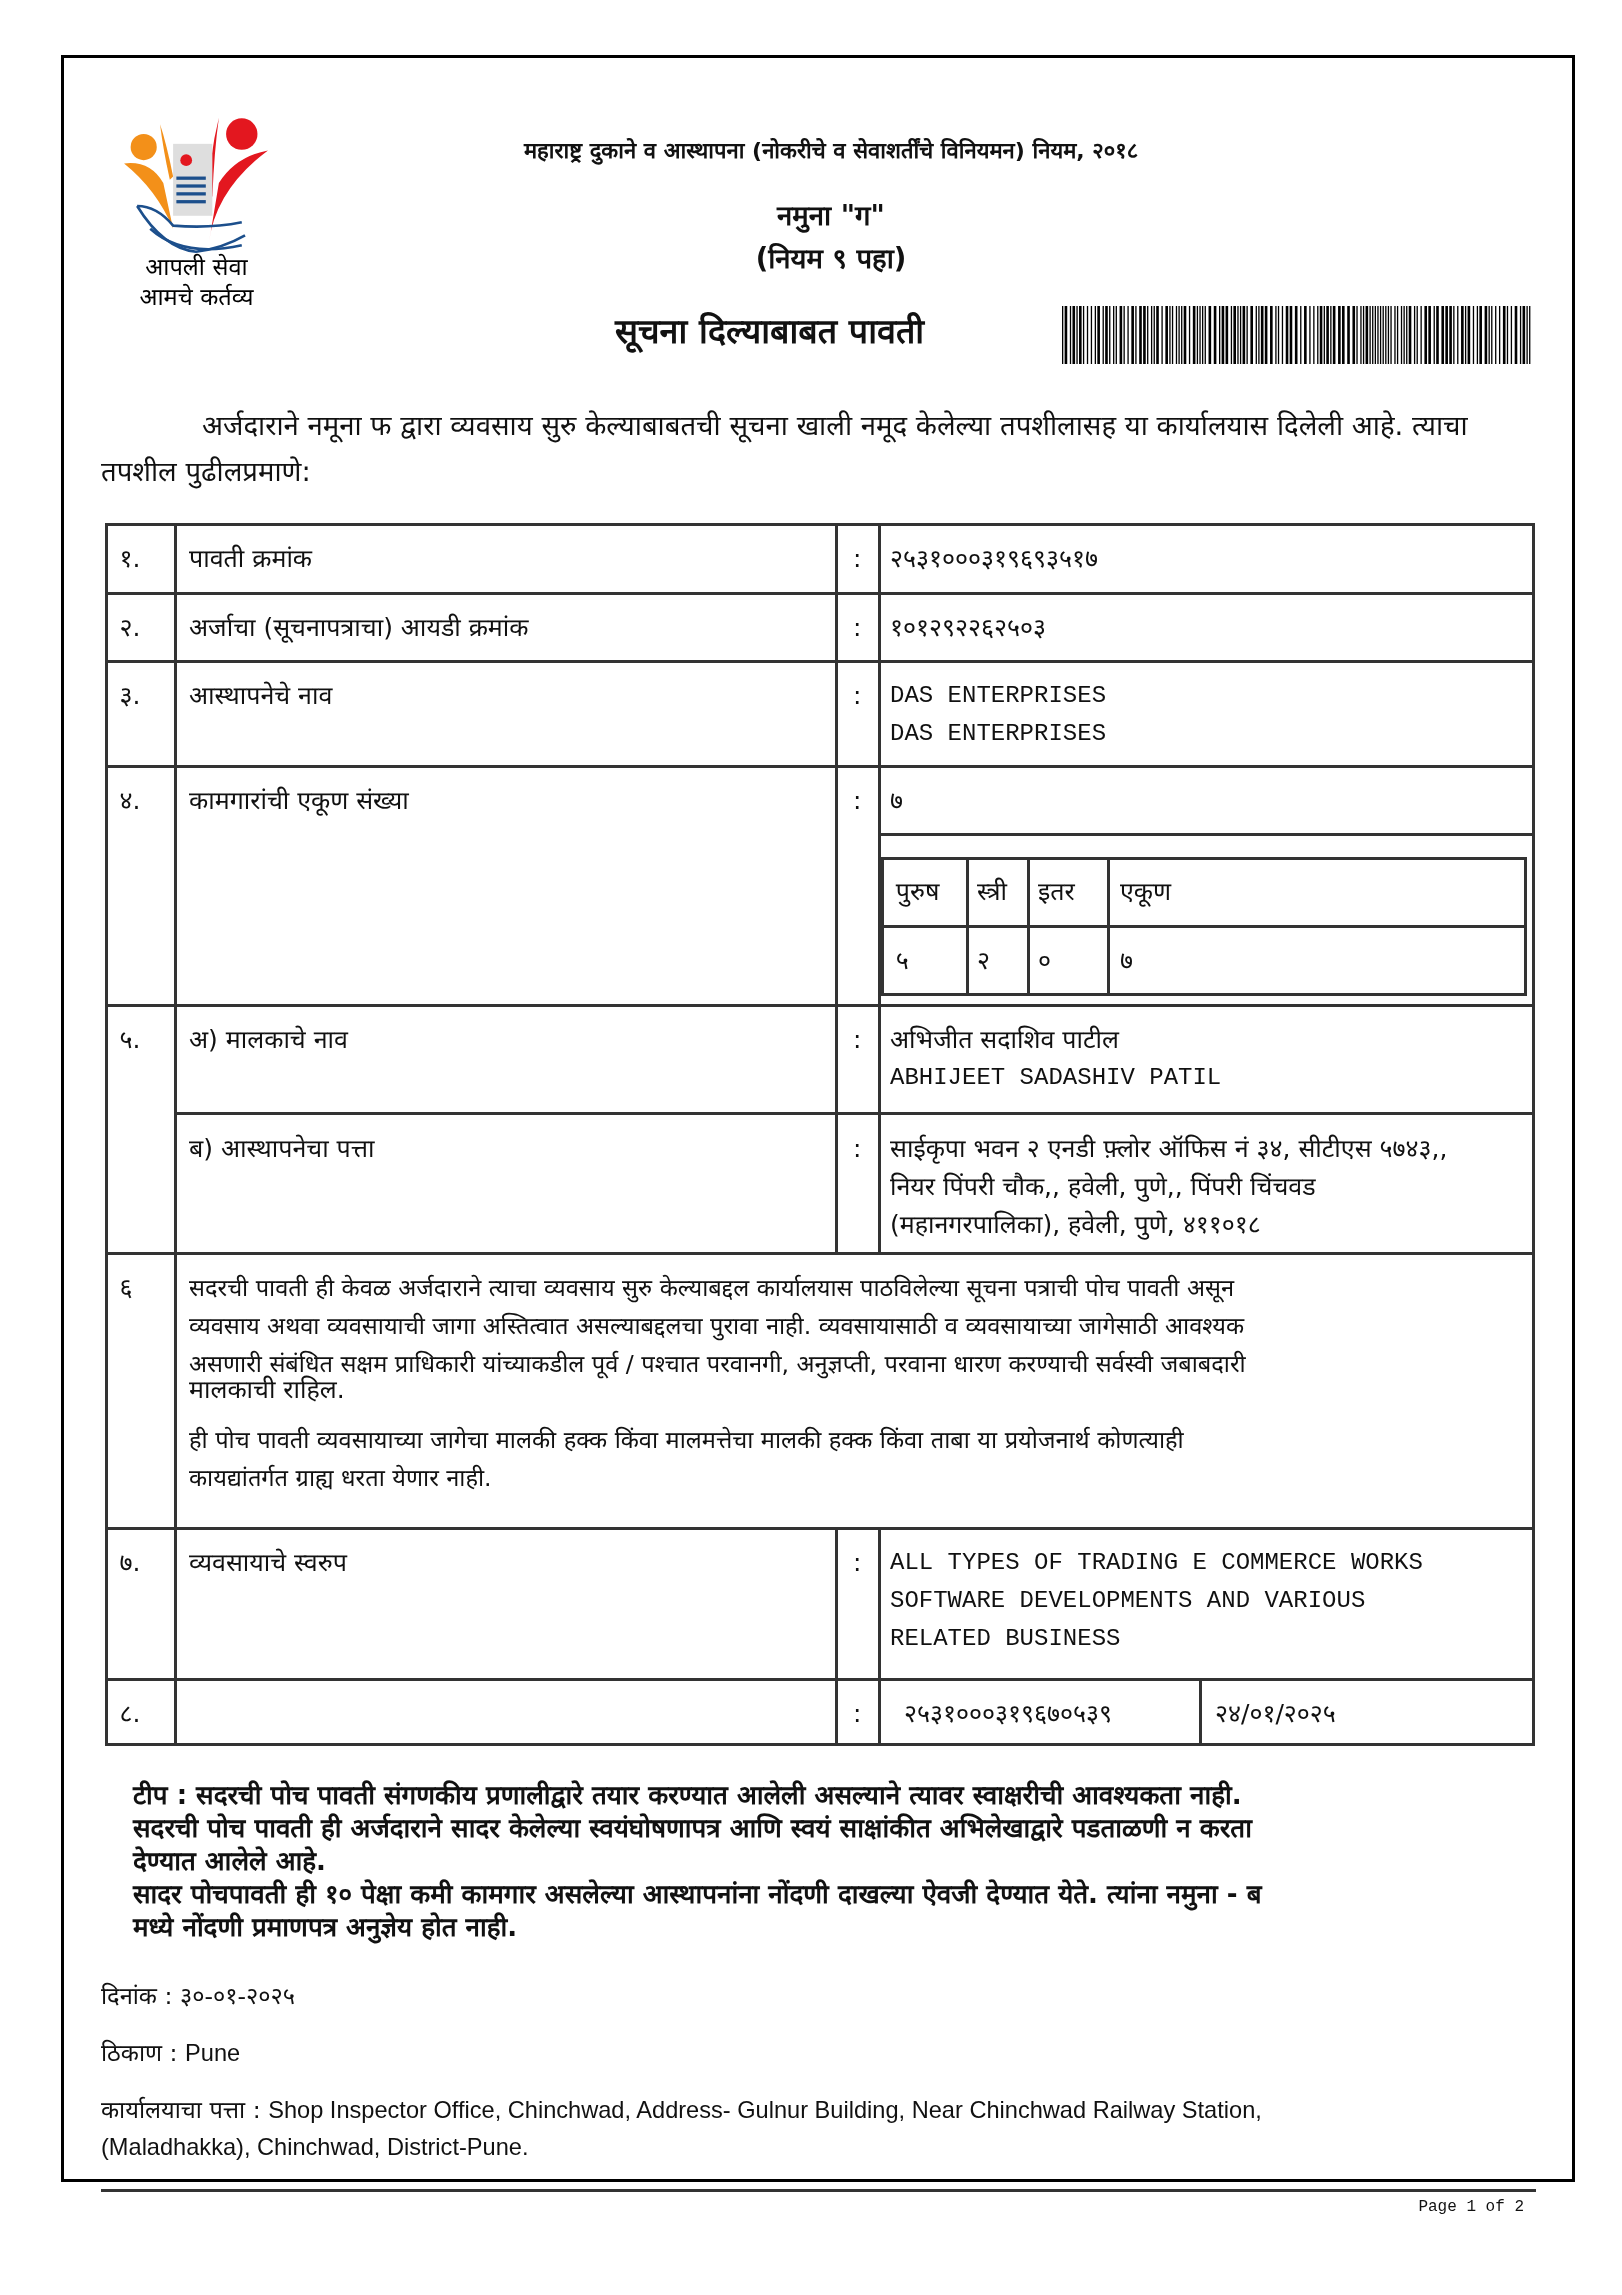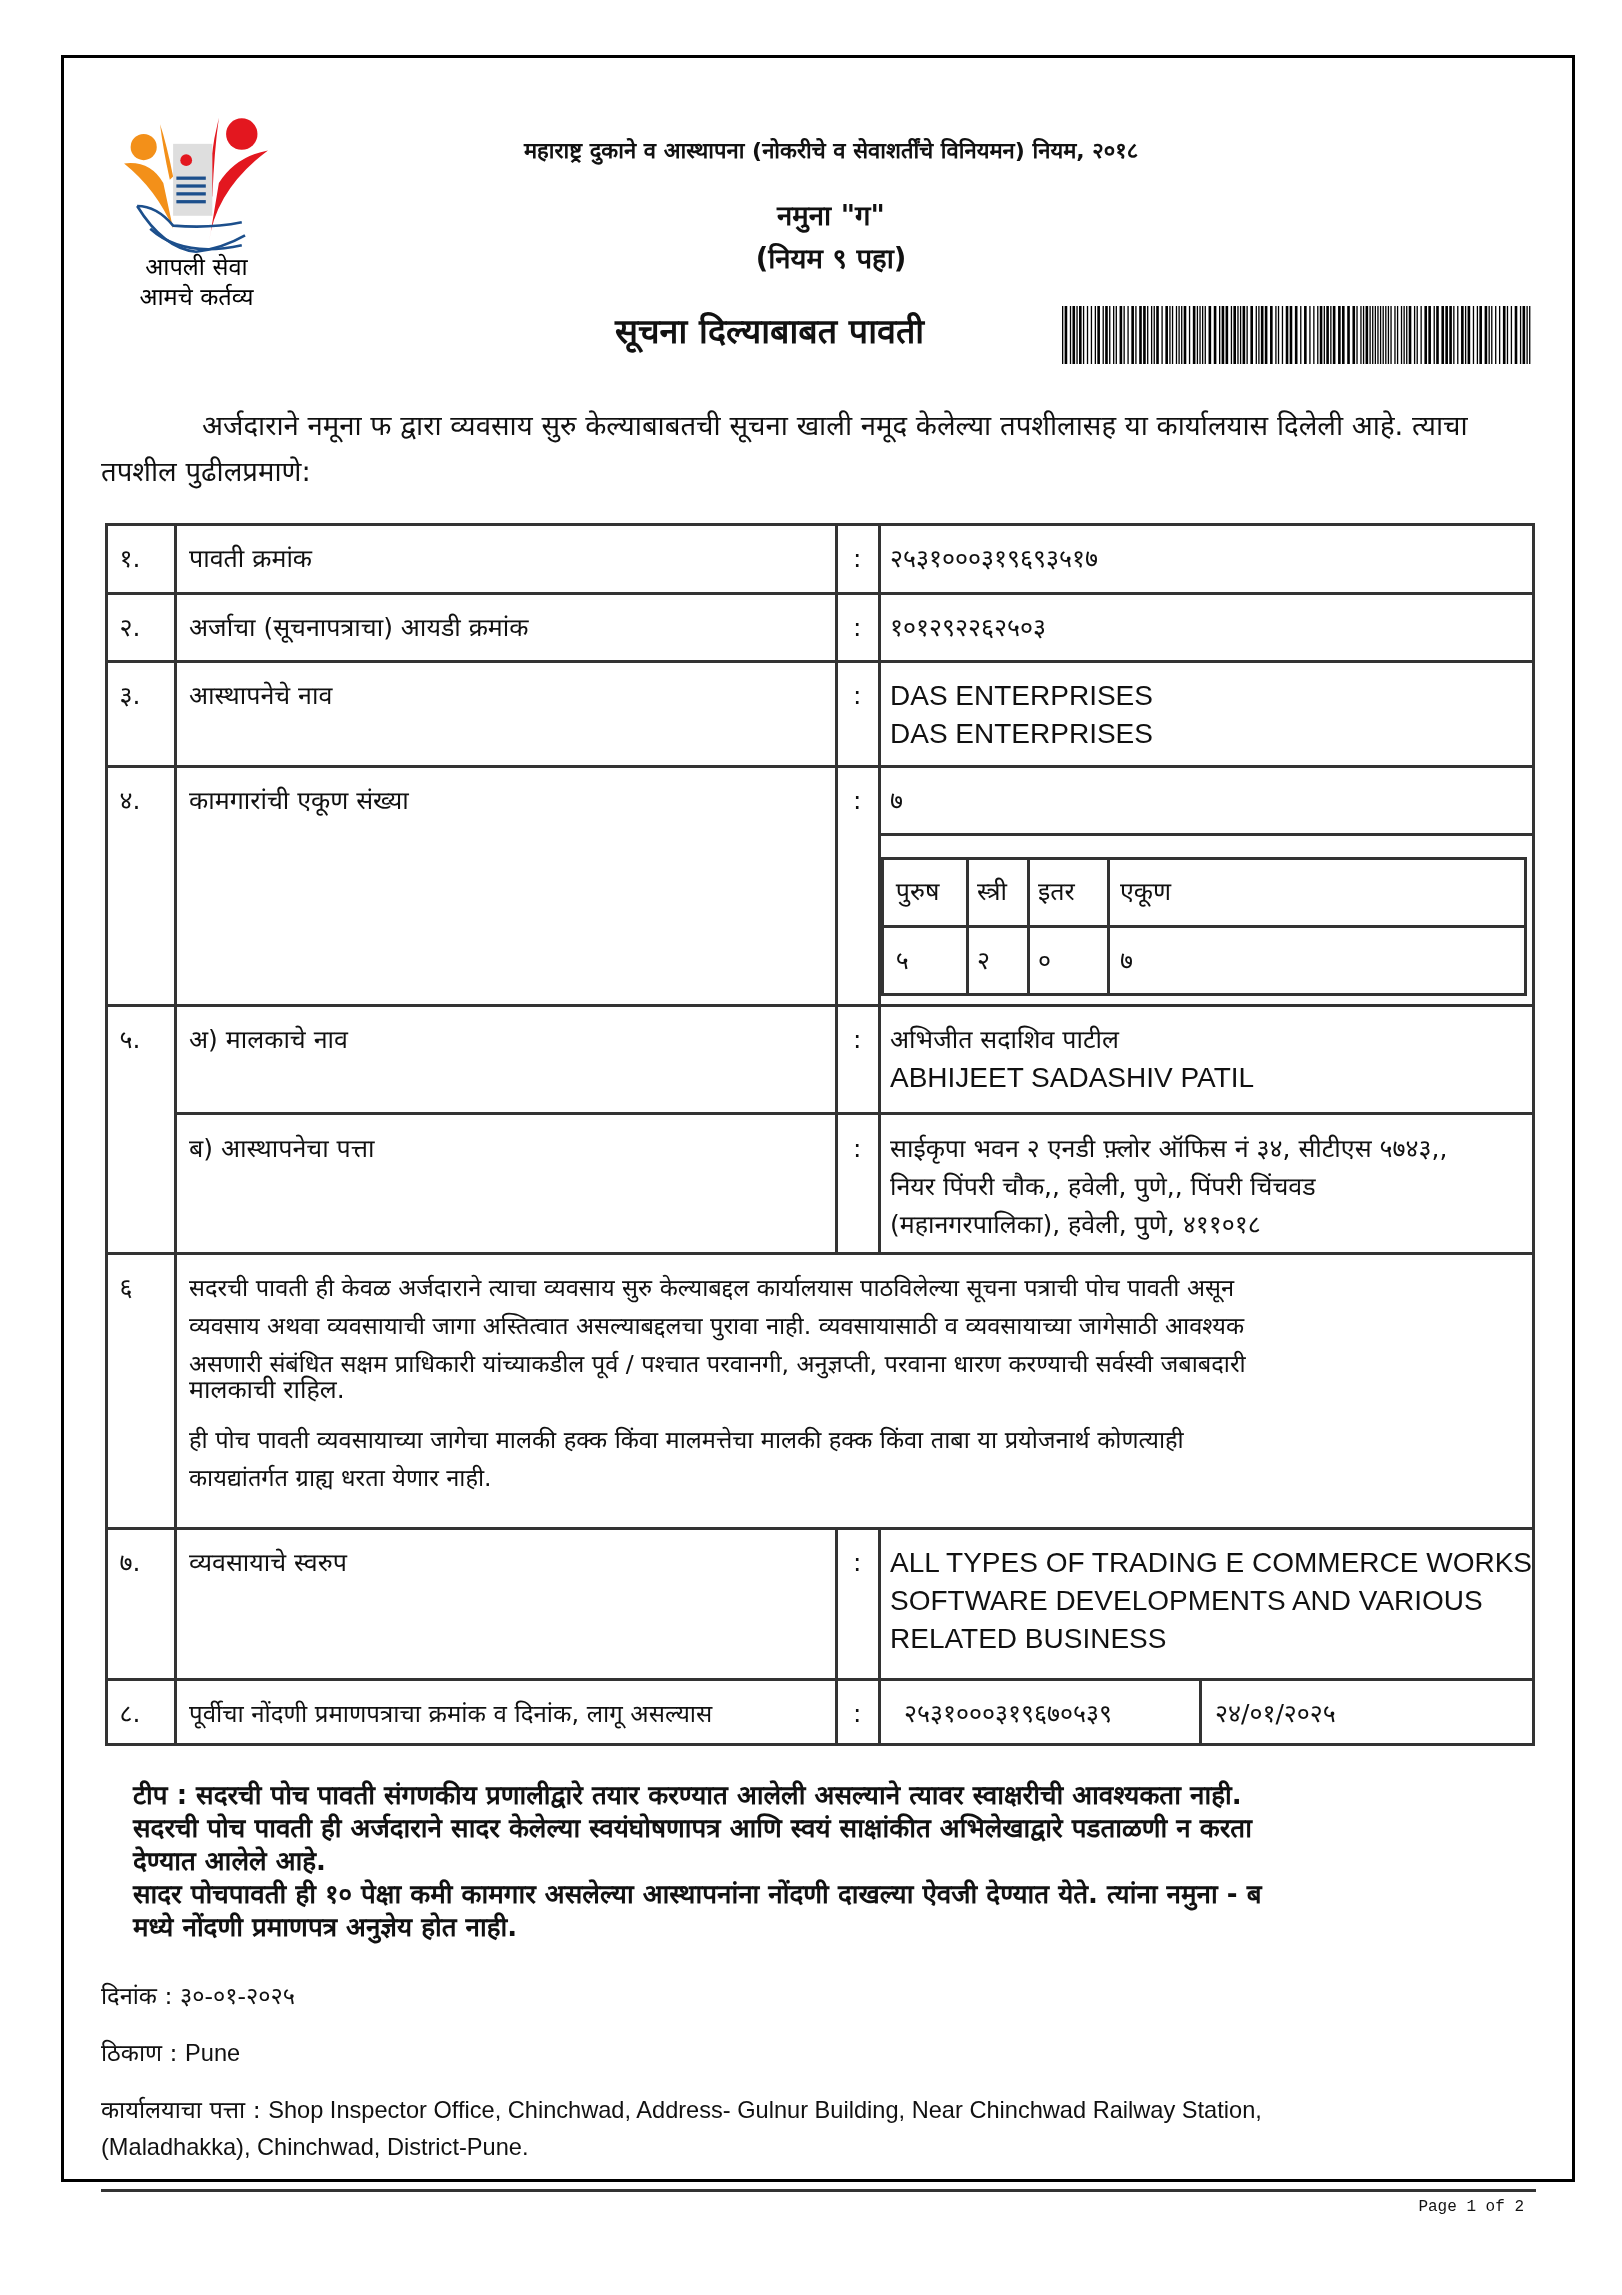--- a/index.html
+++ b/index.html
@@ -21,21 +21,21 @@
   .title { position: absolute; left: 615px; top: 307px; font-size: 34px; font-weight: bold; }
   .barcode { position: absolute; left: 1062px; top: 306px; width: 471px; height: 58px; }
   .intro { position: absolute; left: 101px; top: 402px; width: 1439px; font-size: 27.5px; line-height: 46px; }
   .intro .indent { display: inline-block; width: 101px; }
 
   
   .tbl { position: absolute; left: 105px; top: 523px; width: 1430px; }
   .row { position: absolute; left: 0; width: 1430px; box-sizing: border-box;
          border-top: 3.3px solid #333; }
   .txt { position: absolute; font-size: 25px; line-height: 38px; white-space: nowrap; }
-  .eng { font-family: Liberation Sans, sans-serif; font-size: 28px; }
+  .eng { font-family: Liberation Mono, monospace; font-size: 24px; }
   .colon { font-size: 25px; }
   .sub { position: absolute; left: 881px; top: 857px; width: 646px; height: 139px;
          border: 3.3px solid #333; box-sizing: border-box; }
   .sub .v { position: absolute; top: 0; width: 2.6px; height: 100%; background: #333; }
   .sub .hr { position: absolute; left: 0; width: 100%; height: 3.3px; background: #333; top: 65px; }
 
   .note { position: absolute; left: 101px; top: 1779px; width: 1439px; font-size: 26px; font-weight: bold; line-height: 33px; margin-left: 32px; }
   .foot { position: absolute; left: 101px; font-size: 23.6px; }
   .foot .e { font-family: "Liberation Sans", sans-serif; font-size: 23.6px; }
   .gray-rule { position: absolute; left: 101px; top: 2189px; width: 1435px; height: 3.3px; background: #333; }
@@ -274,21 +274,20 @@
     <div class="txt" style="left:14.4px;top:14.4px">७.</div>
     <div class="txt" style="left:84px;top:14.4px">व्यवसायाचे स्वरुप</div>
     <div class="txt colon" style="left:748px;top:14.4px">:</div>
     <div class="txt eng" style="left:785px;top:14.4px">ALL TYPES OF TRADING E COMMERCE WORKS</div>
     <div class="txt eng" style="left:785px;top:52px">SOFTWARE DEVELOPMENTS AND VARIOUS</div>
     <div class="txt eng" style="left:785px;top:90px">RELATED BUSINESS</div>
   </div>
 
   <div class="row" style="top:1155px;height:69px">
     <div class="txt" style="left:14.4px;top:14.4px">८.</div>
-    <div class="txt" style="left:84px;top:14.4px;font-size:24px">पूर्वीचा नोंदणी प्रमाणपत्राचा क्रमांक व दिनांक, लागू असल्यास</div>
     <div class="txt colon" style="left:748px;top:14.4px">:</div>
     <div class="txt" style="left:799px;top:14.4px">२५३१०००३१९६७०५३९</div>
     <div class="abs" style="left:1094px;top:0;width:3.3px;height:65px;background:#333"></div>
     <div class="txt" style="left:1110px;top:14.4px">२४/०१/२०२५</div>
   </div>
 
   <div class="abs" style="left:730px;top:0;width:3.3px;height:729px;background:#333"></div>
   <div class="abs" style="left:773px;top:0;width:3.3px;height:729px;background:#333"></div>
   <div class="abs" style="left:730px;top:1004px;width:3.3px;height:219px;background:#333"></div>
   <div class="abs" style="left:773px;top:1004px;width:3.3px;height:219px;background:#333"></div>

